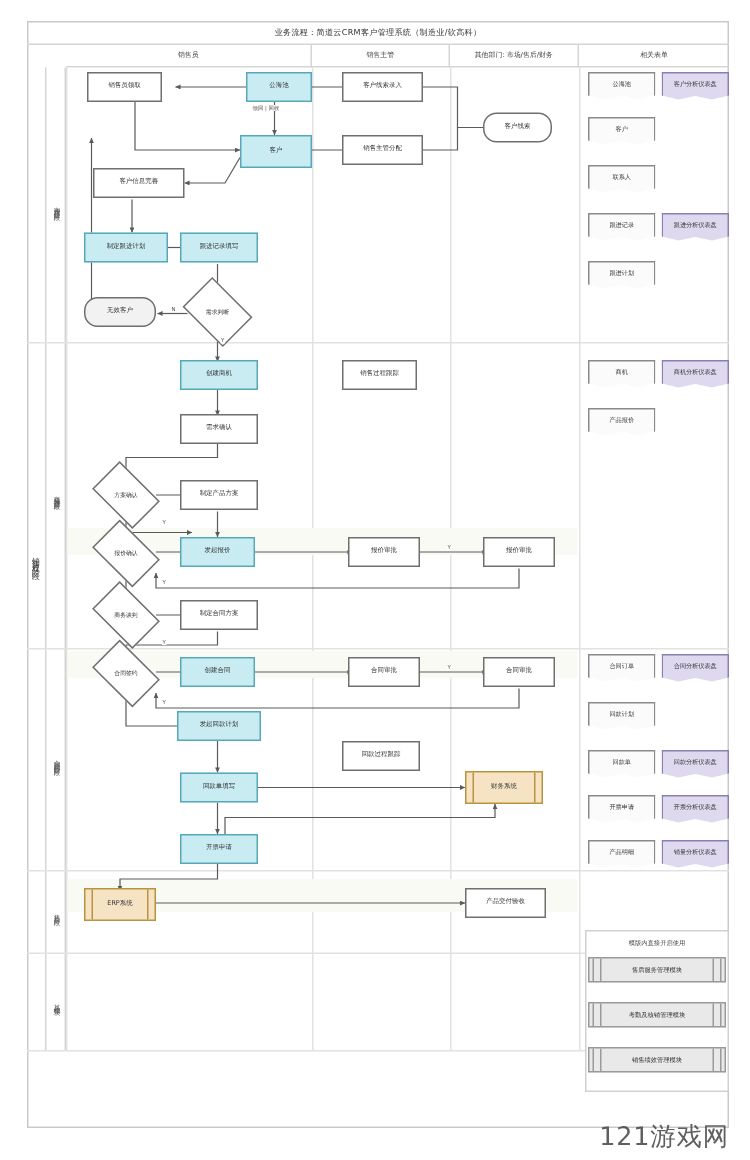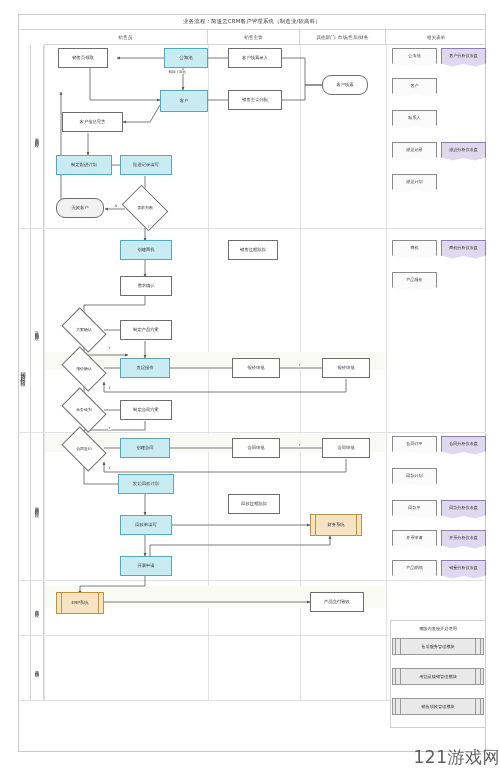--- a/index.html
+++ b/index.html
@@ -117,21 +117,21 @@
   
   .elabel {
     position:absolute; font-size:3.6px; color:#555; background:#fff;
     padding:0 .4px;
   }
 
   
   .band { position:absolute; background:#fafaf4; }
 
   .wm {
-    position:absolute; right:0; bottom:4px;
+    position:absolute; right:14px; bottom:4px;
     font-size:17px; color:#4a4a4a; opacity:.88;
     font-family:"DejaVu Sans","Liberation Sans",sans-serif;
     letter-spacing:.5px;
   }
   svg.lines { position:absolute; left:0; top:0; width:500px; height:773px; pointer-events:none; }
 </style>
 </head>
 <body>
 
 <div id="canvas">

